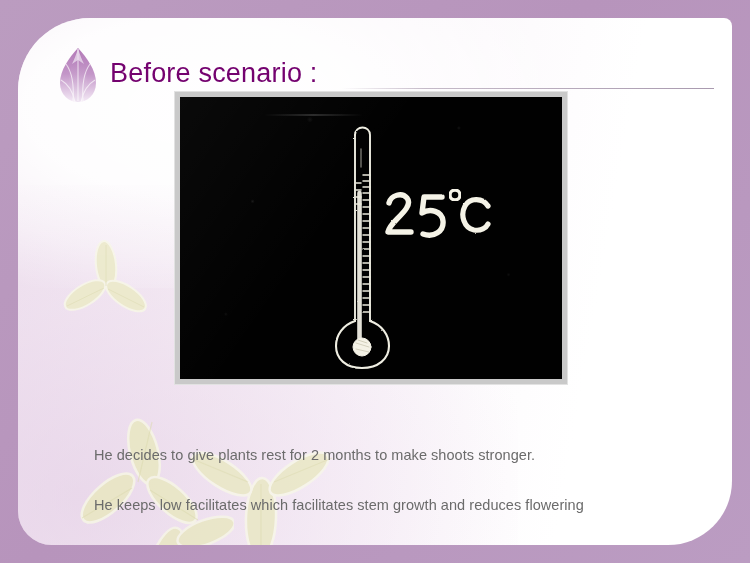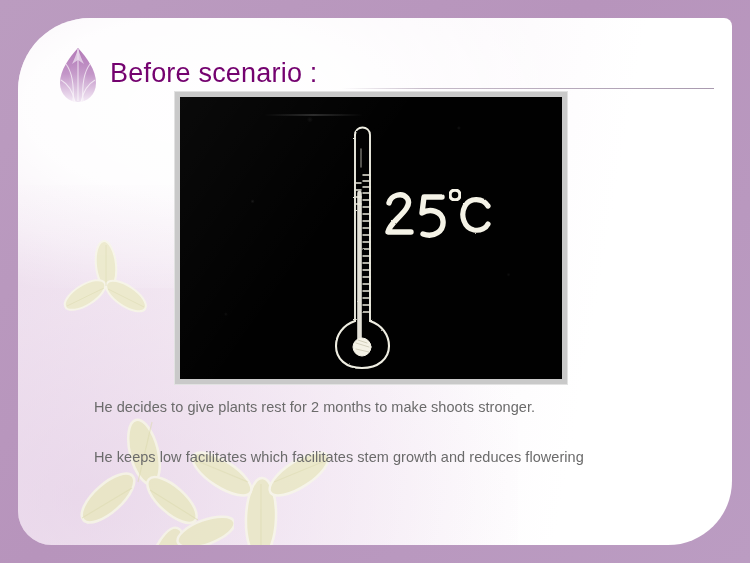--- a/index.html
+++ b/index.html
@@ -167,20 +167,21 @@
   }
 
   
   .body-line {
     position: absolute;
     left: 76px;
     font-size: 14.5px;
     color: #6b6b6b;
     white-space: nowrap;
     letter-spacing: 0.05px;
+    margin-top: 48px;
   }
   #body-line-1 { top: 381px; }
   #body-line-2 { top: 431px; }
 </style>
 </head>
 <body>
 
 <div id="slide">
 
   <div id="content-panel">

